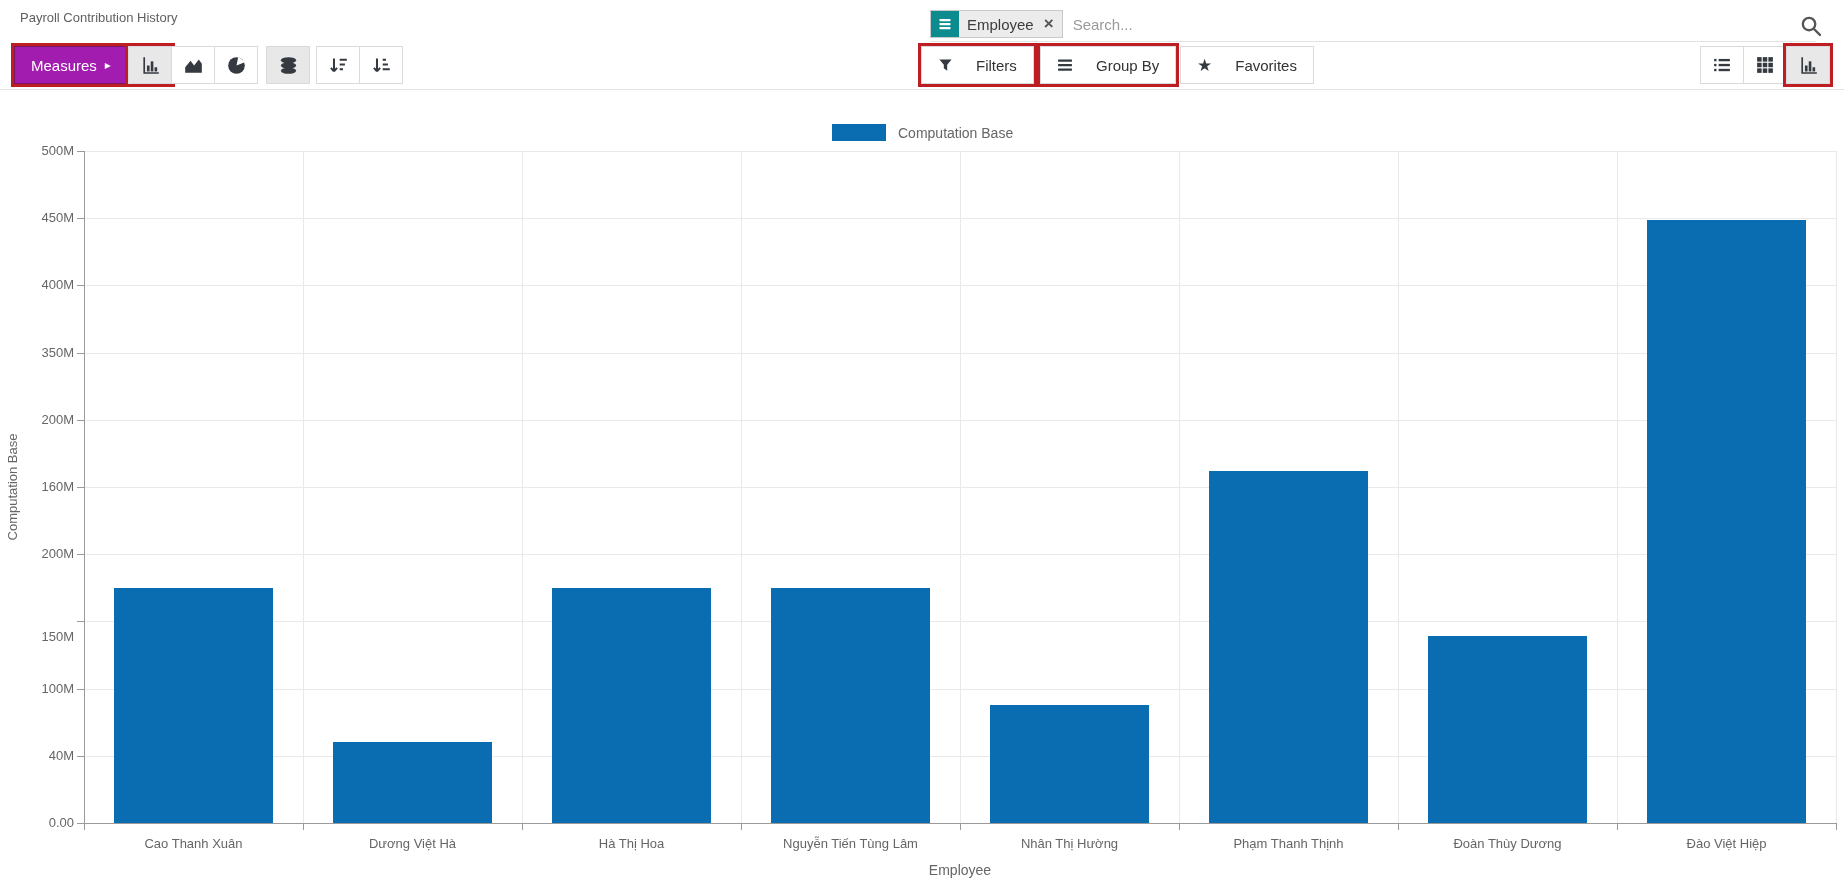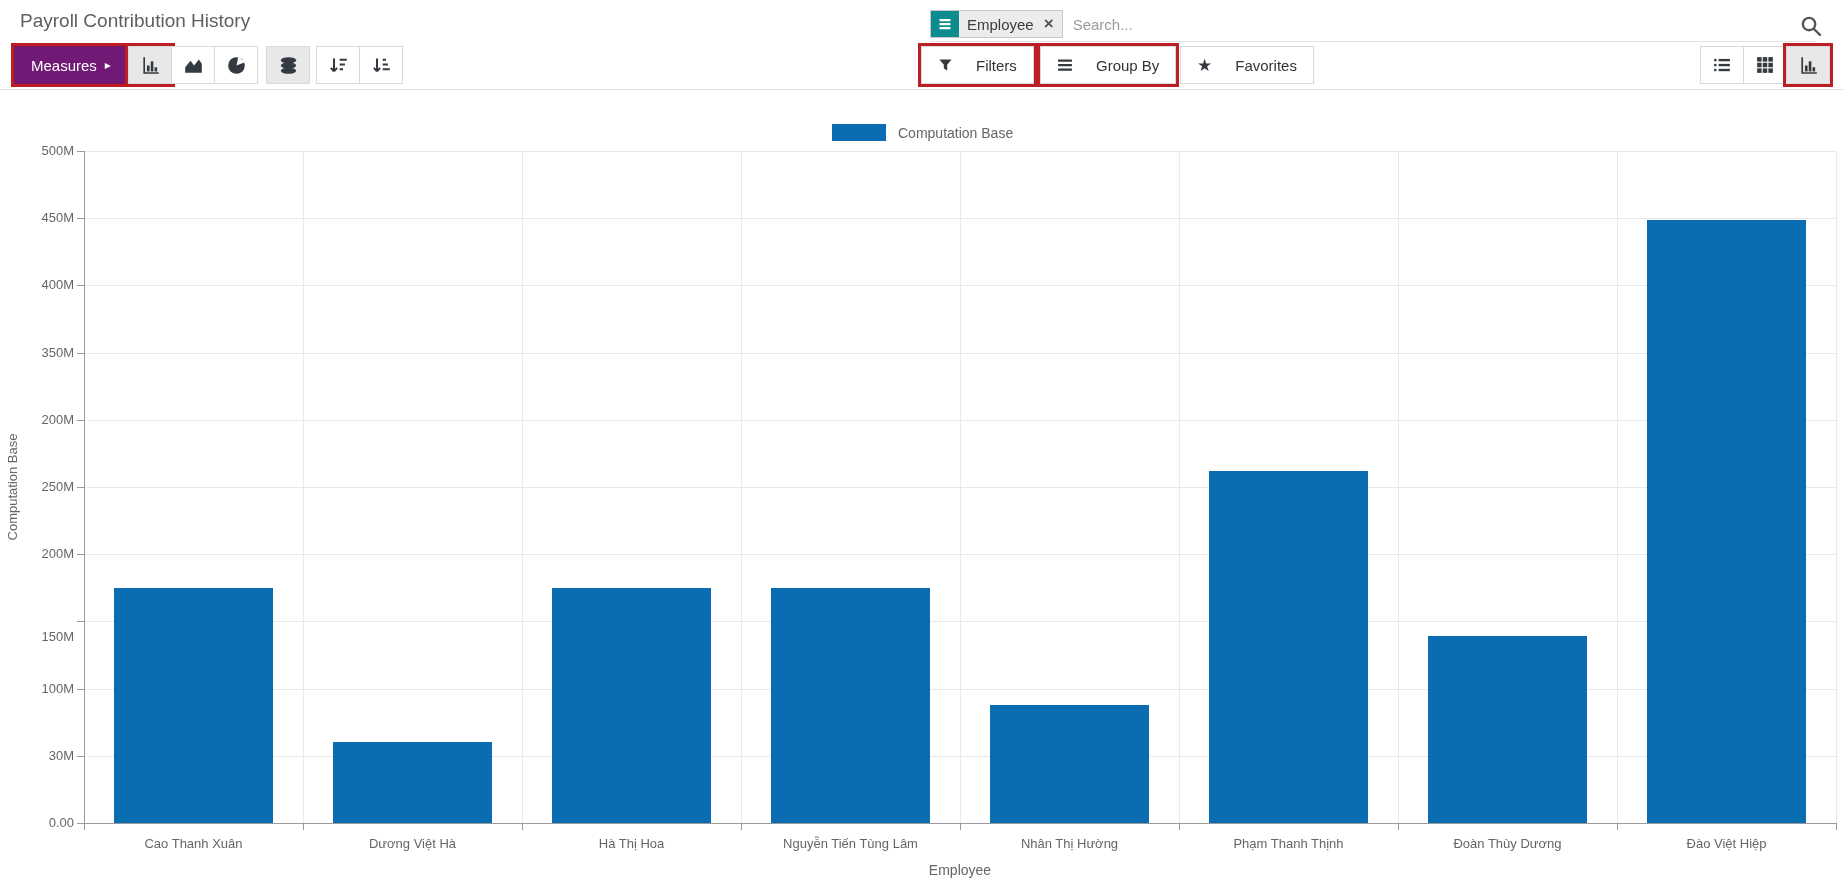--- a/index.html
+++ b/index.html
@@ -1,40 +1,40 @@
 <!DOCTYPE html>
 <html><head>
 <meta charset="utf-8">
 <style>
   * { box-sizing: border-box; margin: 0; padding: 0; }
   html,body { background:#fff; }
   body { font-family: "Liberation Sans", sans-serif; }
   #app { position: relative; width: 1844px; height: 886px; background:#fff; overflow: hidden; }
 
-  .page-title { position:absolute; left:20px; top:10px; font-size:19px; color:#5f5f5f; }
+  .page-title { position:absolute; left:20px; top:10px; font-size:13px; color:#5f5f5f; }
 
   
   .search-row { position:absolute; left:930px; top:7px; width:886px; height:35px;
     display:flex; align-items:center; border-bottom:1px solid #e3e3e3; }
   .facet { display:inline-flex; align-items:stretch; border:1px solid #c9c9c9; background:#ececec; height:28px; }
   .facet-icon { width:28px; background:#0c8c8f; display:flex; align-items:center; justify-content:center; }
   .facet-label { display:flex; align-items:center; padding:0 8px; font-size:15px; color:#3c3c3c; }
   .facet-remove { display:flex; align-items:center; padding:0 8px 0 2px; font-size:17px; font-weight:bold; color:#555; cursor:pointer; }
   .search-input { flex:1; border:none; outline:none; font-size:15px; color:#333; padding:0 10px; background:transparent; }
   .search-input::placeholder { color:#9a9a9a; }
   .magnifier-btn { position:absolute; left:1800px; top:12px; width:32px; height:28px; border:none; background:transparent; color:#555; cursor:pointer; }
 
   
   .ctrl-sep { position:absolute; left:0; top:89px; width:1844px; height:1px; background:#e4e4e4; }
   .btn { position:absolute; top:46px; height:38px; background:#fff; border:1px solid #dadada; color:#333;
     font-size:15px; display:flex; align-items:center; justify-content:center; cursor:pointer; font-family:"Liberation Sans",sans-serif; }
   .btn .lbl { margin-left:23px; }
   .hl { box-shadow: 0 0 0 3px #bc1e24; }
   .active { background:#e8e8e8; }
-  .measures-btn { left:14px; padding:0 16px; background:#701a75; border:1px solid #7c1463; color:#fff; }
+  .measures-btn { left:14px; padding:0 16px; background:#a21caf; border:1px solid #7c1463; color:#fff; }
   .measures-btn .caret { margin-left:8px; font-size:12px; font-family:"DejaVu Sans",sans-serif; }
   .icon-btn { width:44px; }
   .ib-bar   { left:128px; }
   .ib-area  { left:171px; }
   .ib-pie   { left:214px; }
   .ib-stack { left:266px; }
   .ib-sortd { left:316px; }
   .ib-sorta { left:359px; }
   .filters-btn   { left:921px;  padding:0 16px; }
   .groupby-btn   { left:1040px; padding:0 16px; }
@@ -229,33 +229,33 @@
       <div class="ytick" style="top: 20%;"></div>
       <div class="ylab" style="top: calc(20% - 8px);">400M</div>
       <div class="gridline-h" style="top: calc(30% + 0px);"></div>
       <div class="ytick" style="top: 30%;"></div>
       <div class="ylab" style="top: calc(30% - 8px);">350M</div>
       <div class="gridline-h" style="top: calc(40% + 0px);"></div>
       <div class="ytick" style="top: 40%;"></div>
       <div class="ylab" style="top: calc(40% - 8px);">200M</div>
       <div class="gridline-h" style="top: calc(50% + 0px);"></div>
       <div class="ytick" style="top: 50%;"></div>
-      <div class="ylab" style="top: calc(50% - 8px);">250M</div>
+      <div class="ylab" style="top: calc(50% - 8px);">160M</div>
       <div class="gridline-h" style="top: calc(60% + 0px);"></div>
       <div class="ytick" style="top: 60%;"></div>
       <div class="ylab" style="top: calc(60% - 8px); padding-left: 31px;">200M</div>
       <div class="gridline-h" style="top: calc(70% + 0px);"></div>
       <div class="ytick" style="top: 70%;"></div>
       <div class="ylab" style="top: calc(70% - 8px); margin-top: 16px;">150M</div>
       <div class="gridline-h" style="top: calc(80% + 0px);"></div>
       <div class="ytick" style="top: 80%;"></div>
       <div class="ylab" style="top: calc(80% - 8px);">100M</div>
       <div class="gridline-h" style="top: calc(90% + 0px);"></div>
       <div class="ytick" style="top: 90%;"></div>
-      <div class="ylab" style="top: calc(90% - 8px);">30M</div>
+      <div class="ylab" style="top: calc(90% - 8px);">40M</div>
       <div class="gridline-h axis-x" style="top: calc(100% + 0px);"></div>
       <div class="ytick" style="top: 100%;"></div>
       <div class="ylab" style="top: calc(100% - 8px);">0.00</div>
       <div class="gridline-v axis-y" style="left: 0%;"></div>
       <div class="xtick" style="left: 0%;"></div>
       <div class="gridline-v" style="left: 12.5%;"></div>
       <div class="xtick" style="left: 12.5%;"></div>
       <div class="gridline-v" style="left: 25%;"></div>
       <div class="xtick" style="left: 25%;"></div>
       <div class="gridline-v" style="left: 37.5%;"></div>

